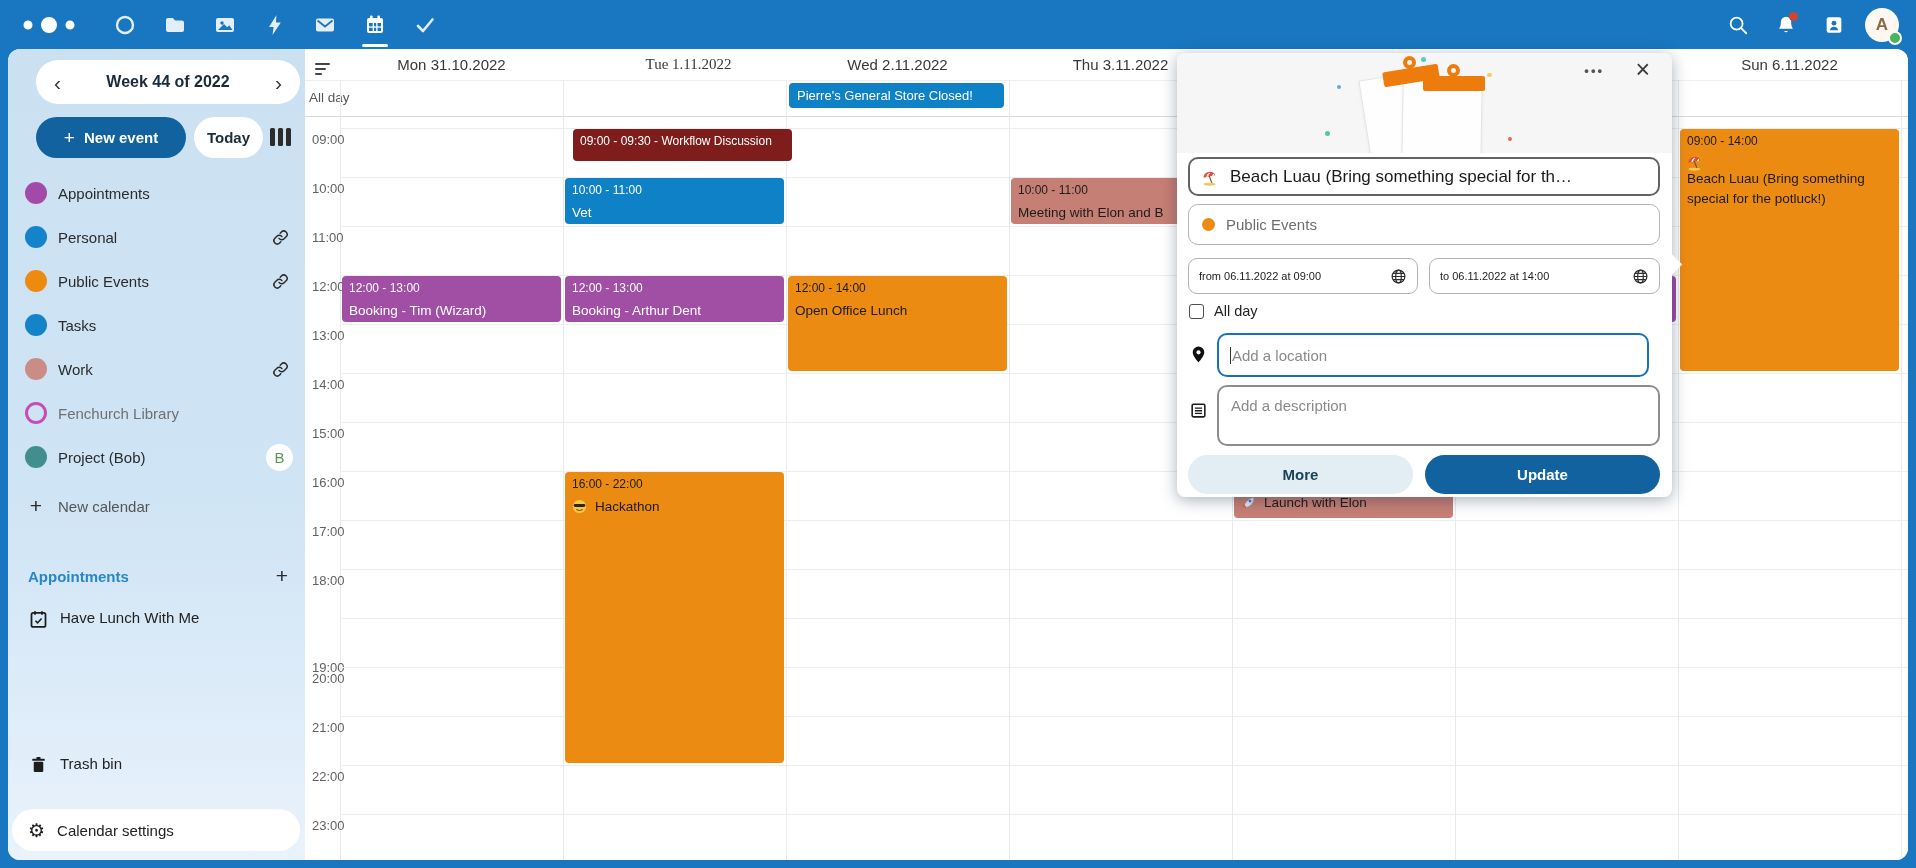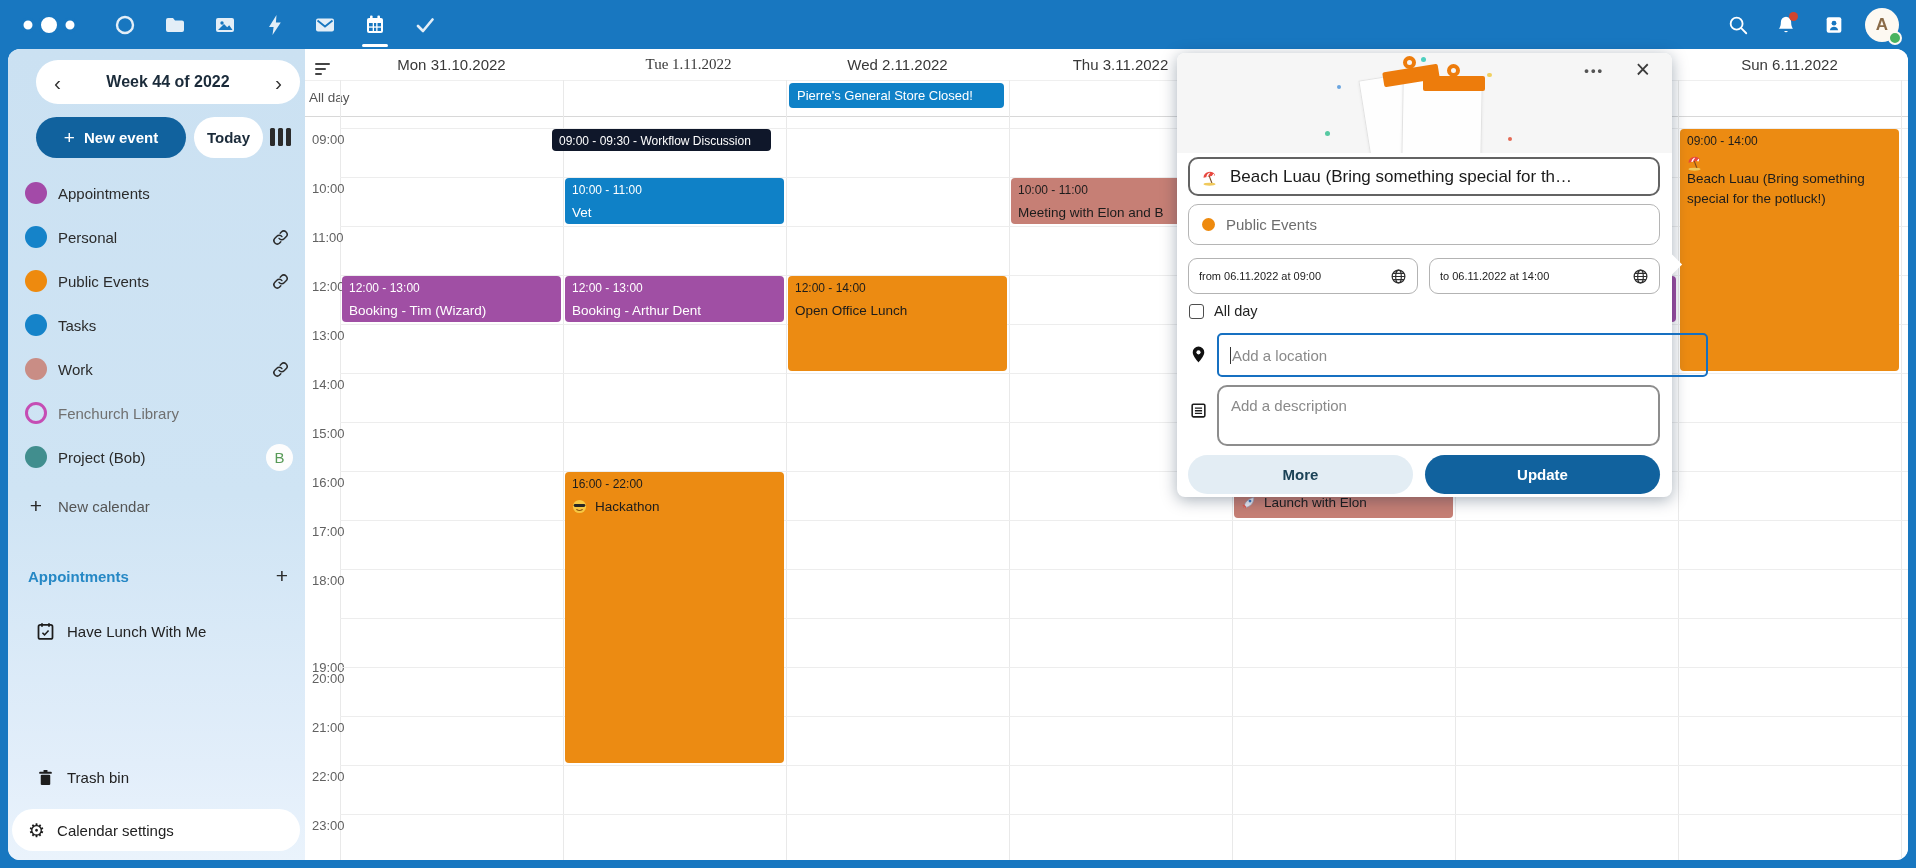--- a/index.html
+++ b/index.html
@@ -43,21 +43,21 @@
   .badge { margin-left:auto; margin-right:12px; width:27px; height:27px; border-radius:50%; background:#fdfdfd; color:#579a57; font-size:15px; display:flex; align-items:center; justify-content:center; }
 
   .newcal { position:absolute; left:0; top:435px; width:297px; height:44px; display:flex; align-items:center; padding-left:17px; cursor:pointer; }
   .newcal .plus { width:22px; text-align:center; font-size:21px; color:#2b2b2b; }
   .newcal span.lbl { margin-left:11px; font-size:15px; color:#555; }
 
   .sechdr { position:absolute; left:20px; top:514px; width:260px; height:26px; display:flex; align-items:center; }
   .sechdr .t { font-size:15px; font-weight:bold; color:#2688c5; }
   .sechdr .plus { margin-left:auto; background:none; border:none; font-size:21px; color:#2b2b2b; cursor:pointer; }
 
-  .srow { position:absolute; left:0; width:249px; height:44px; display:flex; align-items:center; padding-left:26px; cursor:pointer; }
+  .srow { position:absolute; left:0; width:249px; height:44px; display:flex; align-items:flex-start; padding-left:19px; cursor:pointer; }
   .srow .ic { width:22px; display:flex; justify-content:center; flex:none; }
   .srow .lbl { margin-left:11px; font-size:15px; color:#222; }
   .settings { position:absolute; left:4px; top:760px; width:288px; height:42px; background:#fff; border-radius:21px; display:flex; align-items:center; padding-left:16px; cursor:pointer; }
   .settings .gear { font-size:19px; color:#1d1d1d; line-height:1; }
   .settings .lbl { margin-left:12px; font-size:15px; color:#222; }
 
   
   .cal { position:absolute; left:297px; top:0; right:0; bottom:0; background:#fff; }
   .dayhead { position:absolute; top:0; height:31px; line-height:31px; text-align:center; font-size:15px; color:#383838; white-space:nowrap; overflow:hidden; }
   .gridmenu { position:absolute; left:10px; top:14px; width:22px; height:16px; cursor:pointer; }
@@ -97,21 +97,21 @@
   .f-cal .val { font-size:15px; color:#6d6d6d; }
   .f-date { position:absolute; top:205px; height:36px; border:1px solid #b3b3b3; border-radius:9px; display:flex; align-items:center; padding:0 10px; cursor:pointer; }
   .f-date .val { font-size:11px; color:#222; }
   .f-date .g { margin-left:auto; display:flex; }
   .f-from { left:11px; width:230px; }
   .f-to { left:252px; width:231px; }
   .allday { position:absolute; left:12px; top:250px; display:flex; align-items:center; gap:10px; cursor:pointer; }
   .cbox { width:15px; height:15px; border:1.5px solid #4e4e4e; border-radius:3px; background:#fff; }
   .allday .lbl { font-size:14.5px; color:#222; }
   .rowicon2 { position:absolute; left:12px; display:flex; }
-  .f-loc { position:absolute; left:40px; top:280px; width:491px; height:44px; border:2px solid #1670c1; border-radius:5px; display:flex; align-items:center; padding:0 11px; }
+  .f-loc { position:absolute; left:40px; top:280px; width:432px; height:44px; border:2px solid #1670c1; border-radius:10px; display:flex; align-items:center; padding:0 11px; }
   .f-loc .ph { font-size:15px; color:#8a8a8a; border-left:1.5px solid #333; padding-left:1px; }
   .f-desc { position:absolute; left:40px; top:332px; width:443px; height:61px; border:2px solid #8d8d8d; border-radius:10px; padding:10px 12px; }
   .f-desc .ph { font-size:15px; color:#8a8a8a; }
   .btn-more { position:absolute; left:11px; top:402px; width:225px; height:39px; background:#e3edf4; color:#1b4256; border:none; border-radius:20px; font-size:15px; font-weight:bold; cursor:pointer; }
   .btn-update { position:absolute; left:248px; top:402px; width:235px; height:39px; background:#11629e; color:#fff; border:none; border-radius:20px; font-size:15px; font-weight:bold; cursor:pointer; }
 </style>
 </head>
 <body>
 
 <header class="topbar">
@@ -364,21 +364,21 @@
         <div class="hline" style="top: 716px;"></div>
         <div class="hlabel" style="top: 720px;">22:00</div>
         <div class="hline" style="top: 765px;"></div>
         <div class="hlabel" style="top: 769px;">23:00</div>
         <div class="ev light" style="left: 37px; width: 219px; top: 227px; height: 46px; background: rgb(160, 79, 164);">
           <div class="t">12:00 - 13:00</div>
           <div class="n">
             <span class="ntxt">Booking - Tim (Wizard)</span>
           </div>
         </div>
-        <div class="ev light" style="left: 247px; width: 219px; top: 80px; height: 22px; background: #0f172a;">
+        <div class="ev light" style="left: 268px; width: 219px; top: 80px; height: 32px; background: #7f1d1d;">
           <div class="t">09:00 - 09:30 - Workflow Discussion</div>
         </div>
         <div class="ev light" style="left: 260px; width: 219px; top: 129px; height: 46px; background: rgb(15, 129, 199);">
           <div class="t">10:00 - 11:00</div>
           <div class="n">
             <span class="ntxt">Vet</span>
           </div>
         </div>
         <div class="ev light" style="left: 260px; width: 219px; top: 227px; height: 46px; background: rgb(160, 79, 164);">
           <div class="t">12:00 - 13:00</div>

